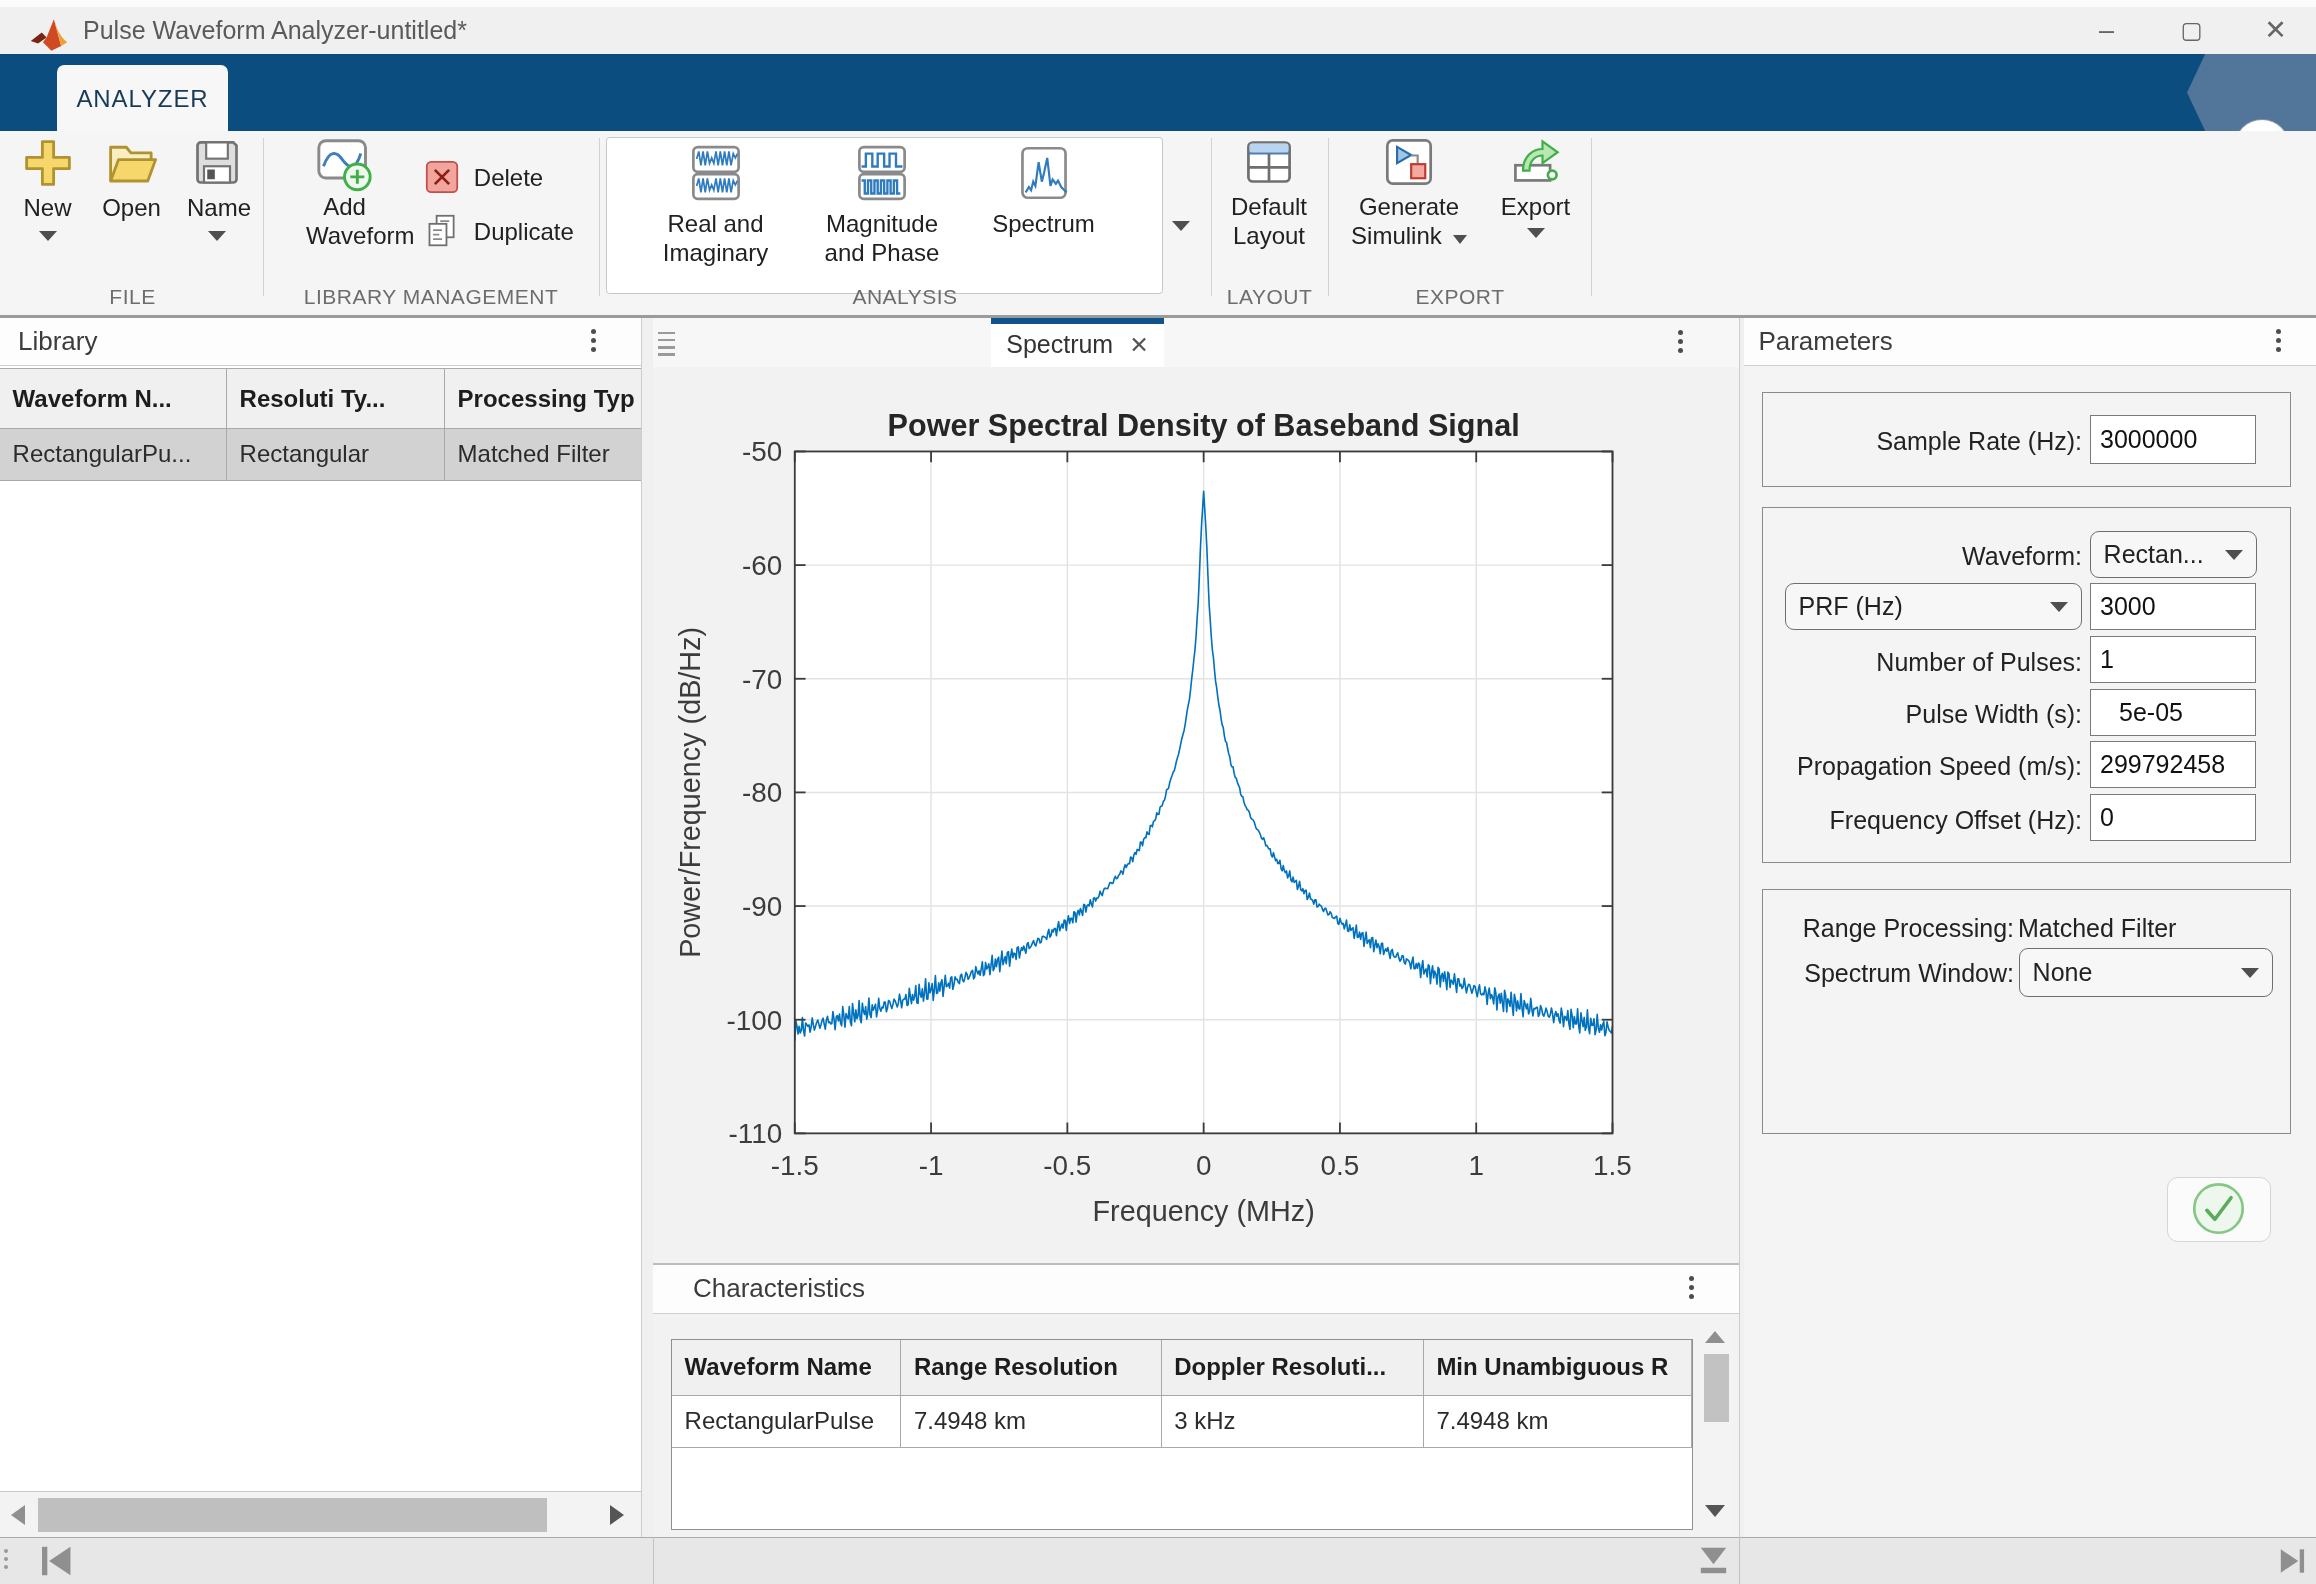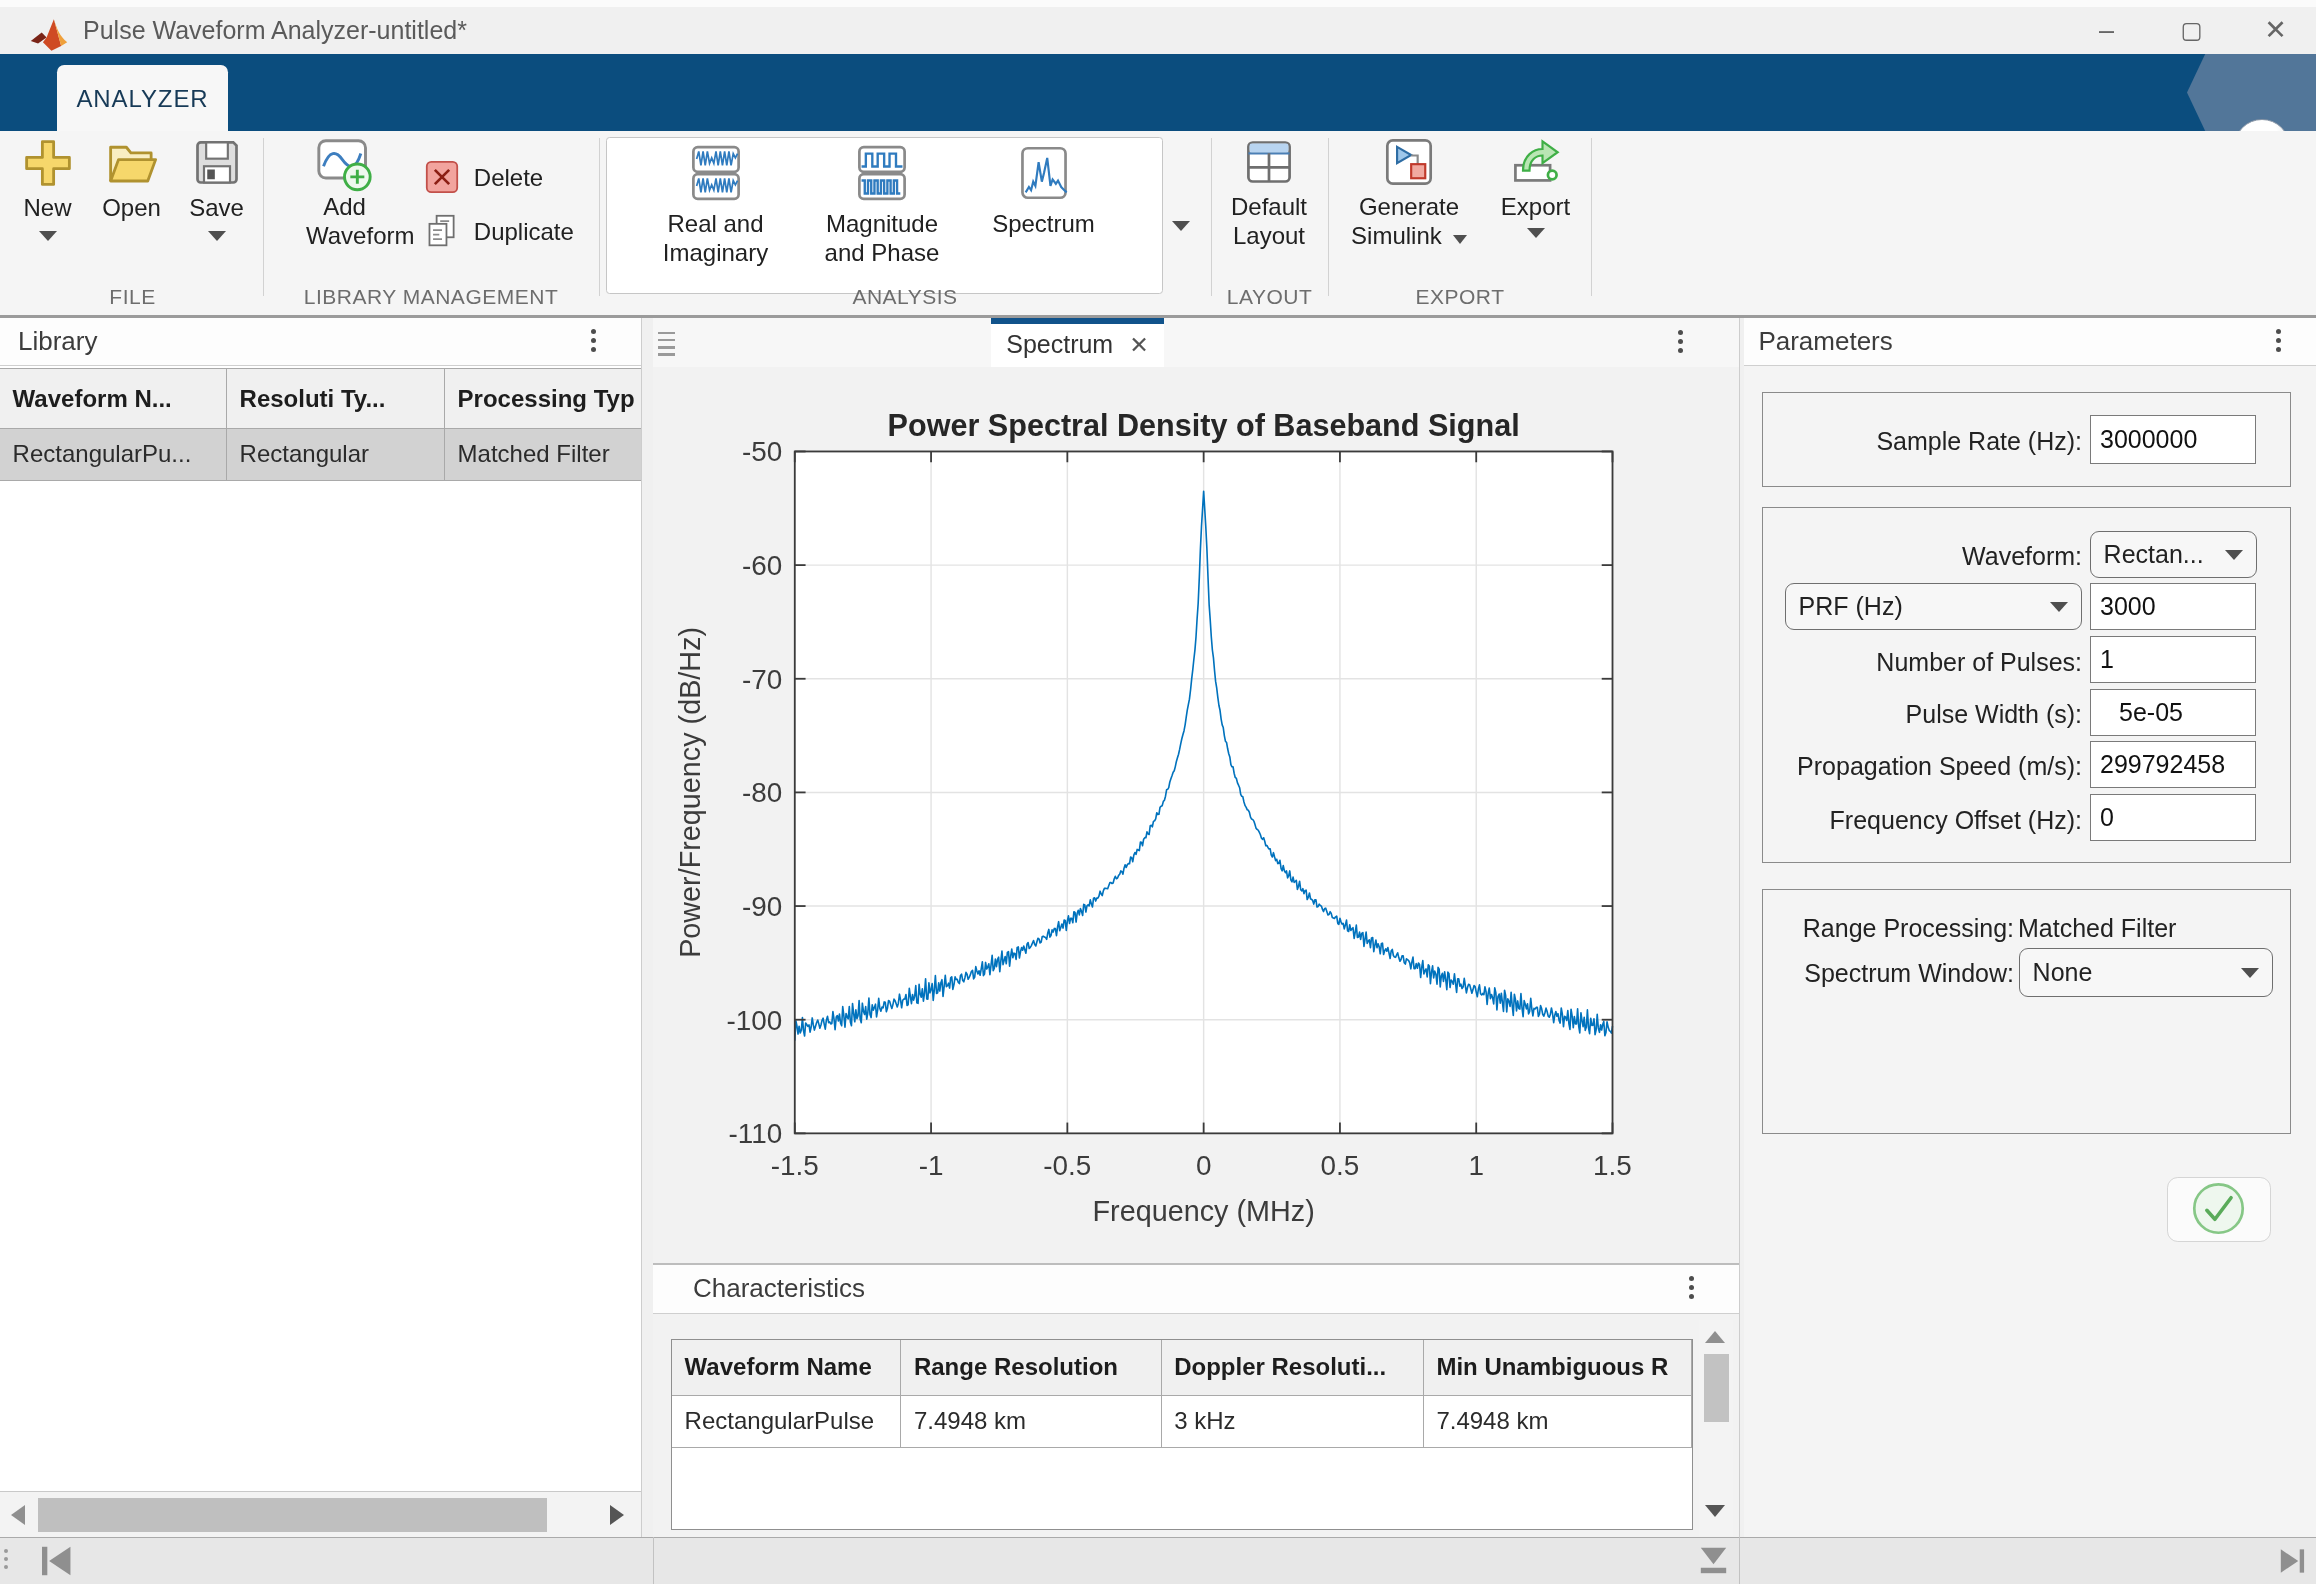--- a/index.html
+++ b/index.html
@@ -60,21 +60,21 @@
   .tab-inactive{background:#e9e9e9;border-top:5.4px solid #9e9e9e;border-right:0.9px solid #cfcfcf;
       color:#6e6e6e;line-height:41px;}
   .tab-active{background:#ffffff;border-top:6.3px solid #11538b;color:#333;line-height:41px;}
   .tab-close{font-size:23.4px;color:#555;margin-left:16px;cursor:pointer;}
   .grip{left:1.8px;top:9px;width:23.4px;height:34px;}
   .grip i{display:block;height:2.7px;background:#9a9a9a;margin:4.5px 3.6px;}
   .char-divider{left:653px;top:1263px;width:1086px;height:1.8px;background:#bdbdbd;}
   .char-header{left:653px;top:1265px;width:1086px;height:48px;background:#fdfdfd;border-bottom:1.8px solid #cfcfcf;}
   .char-table{left:671px;top:1339px;width:1022px;height:191px;background:#ffffff;
       border:1.8px solid #8f8f8f;box-sizing:border-box;overflow:hidden;}
-  .char-row{display:flex;justify-content:flex-end;}
+  .char-row{display:flex;}
   .char-cell{box-sizing:border-box;border-right:0.9px solid #a9a9a9;border-bottom:0.9px solid #a9a9a9;
       padding:0 12.6px;white-space:nowrap;overflow:hidden;font-size:24px;}
   .char-head .char-cell{background:#f0f0f0;font-weight:bold;height:56px;line-height:54px;color:#1d1d1d;}
   .char-data .char-cell{background:#fff;height:52px;line-height:50px;color:#2b2b2b;}
   
   .params-bg{left:1744px;top:366px;width:572px;height:1171px;background:#f4f4f4;}
   .gbox{left:1762px;width:529px;border:1.8px solid #8a8a8a;box-sizing:border-box;}
   .plabel{font-size:25px;color:#222;text-align:right;white-space:nowrap;}
   .pfield{box-sizing:border-box;background:#fff;border:1.8px solid #7a7a7a;
       font-size:25px;color:#111;padding:0 0 0 9px;font-family:"Liberation Sans",sans-serif;}
@@ -132,21 +132,21 @@
       </svg>
       <div class="rlabel" style="margin-top:3.6px">Open</div>
     </div>
     <div class="abs" style="left:187px;top:4.5px;width:59px;text-align:center">
       <svg class="ricon" style="margin:0 auto" width="52" height="54" viewBox="0 0 48 48">
         <path d="M6 8a3 3 0 0 1 3-3h30l3 3v31a3 3 0 0 1-3 3H9a3 3 0 0 1-3-3z" fill="#dedede" stroke="#737373" stroke-width="2.5"></path>
         <rect x="14" y="5" width="20" height="15" fill="#fff" stroke="#737373" stroke-width="2"></rect>
         <rect x="12" y="27" width="24" height="15" fill="#fff" stroke="#737373" stroke-width="2"></rect>
         <rect x="15" y="30" width="7" height="9" fill="#555"></rect>
       </svg>
-      <div class="rlabel" style="margin-top:3.6px">Save</div>
+      <div class="rlabel" style="margin-top:3.6px">Name</div>
       <div class="dd-arrow" style="margin:9px auto 0"></div>
     </div>
     <div class="abs section-label" style="left:18px;width:229px">FILE</div>
     <div class="abs vdiv" style="left:263px"></div>
 
     <div class="abs" style="left:306px;top:4.5px;width:77px;text-align:center">
       <svg class="ricon" style="margin:0 auto" width="59" height="56" viewBox="0 0 50 48">
         <rect x="3" y="4" width="40" height="32" rx="6" fill="#fff" stroke="#8a8a8a" stroke-width="2.5"></rect>
         <path d="M7 26 C12 12, 18 13, 23 20 S 34 31, 39 15" fill="none" stroke="#3d7ebf" stroke-width="2.5"></path>
         <circle cx="36" cy="35" r="11" fill="#eef8ee" stroke="#3faf46" stroke-width="2.5"></circle>

